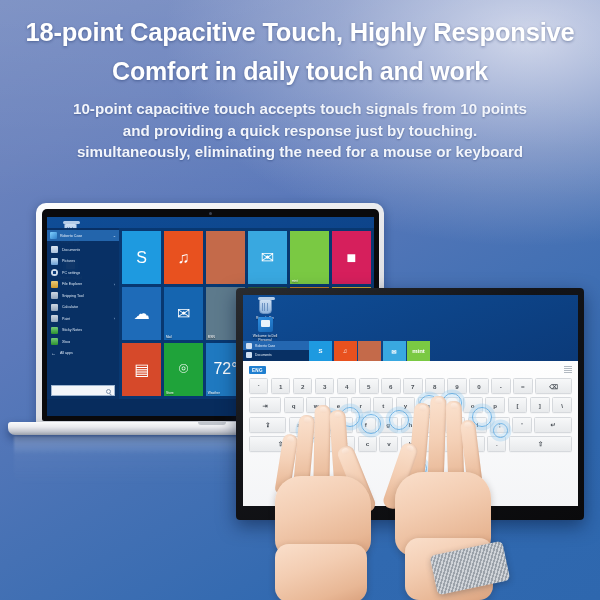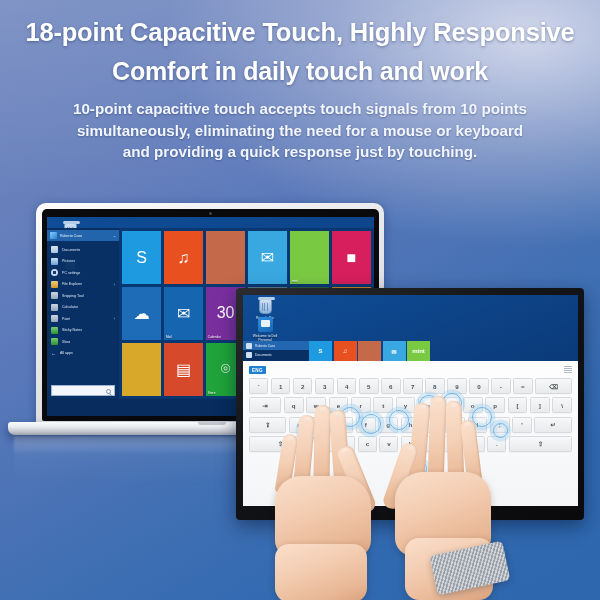--- a/index.html
+++ b/index.html
@@ -228,22 +228,22 @@
 </head>
 <body>
 
 <div id="stage">
 
   <div class="headings">
     <div class="h-main">18-point Capacitive Touch, Highly Responsive</div>
     <div class="h-sub">Comfort in daily touch and work</div>
     <div class="h-body">
       <span>10-point capacitive touch accepts touch signals from 10 points</span>
+      <span>and providing a quick response just by touching.</span>
       <span>simultaneously, eliminating the need for a mouse or keyboard</span>
-      <span>and providing a quick response just by touching.</span>
     </div>
   </div>
 
   <div id="laptop">
     <div class="lap-reflection"></div>
     <div class="lap-lid">
       <div class="lap-screenframe">
         <div class="lap-cam"></div>
         <div class="lap-screen">
           <div class="win-desktop">
@@ -344,24 +344,20 @@
                     <span class="tl-gl">■</span>
                     <span class="tl-cap"></span>
                   </div>
                   <div class="tile" style="background: rgb(30, 107, 184);">
                     <span class="tl-gl">☁</span>
                     <span class="tl-cap"></span>
                   </div>
                   <div class="tile" style="background: rgb(21, 101, 176);">
                     <span class="tl-gl">✉</span>
                     <span class="tl-cap">Mail</span>
-                  </div>
-                  <div class="tile" style="background: rgb(122, 47, 158);">
-                    <span class="tl-gl">30</span>
-                    <span class="tl-cap">Calendar</span>
                   </div>
                   <div class="tile" style="background: rgb(93, 122, 140);">
                     <span class="tl-gl"></span>
                     <span class="tl-cap">MSN</span>
                   </div>
                   <div class="tile" style="background: rgb(47, 95, 58);">
                     <span class="tl-gl"></span>
                     <span class="tl-cap">Call of Duty Advanced Warfare</span>
                   </div>
                   <div class="tile" style="background: rgb(200, 128, 31);">

